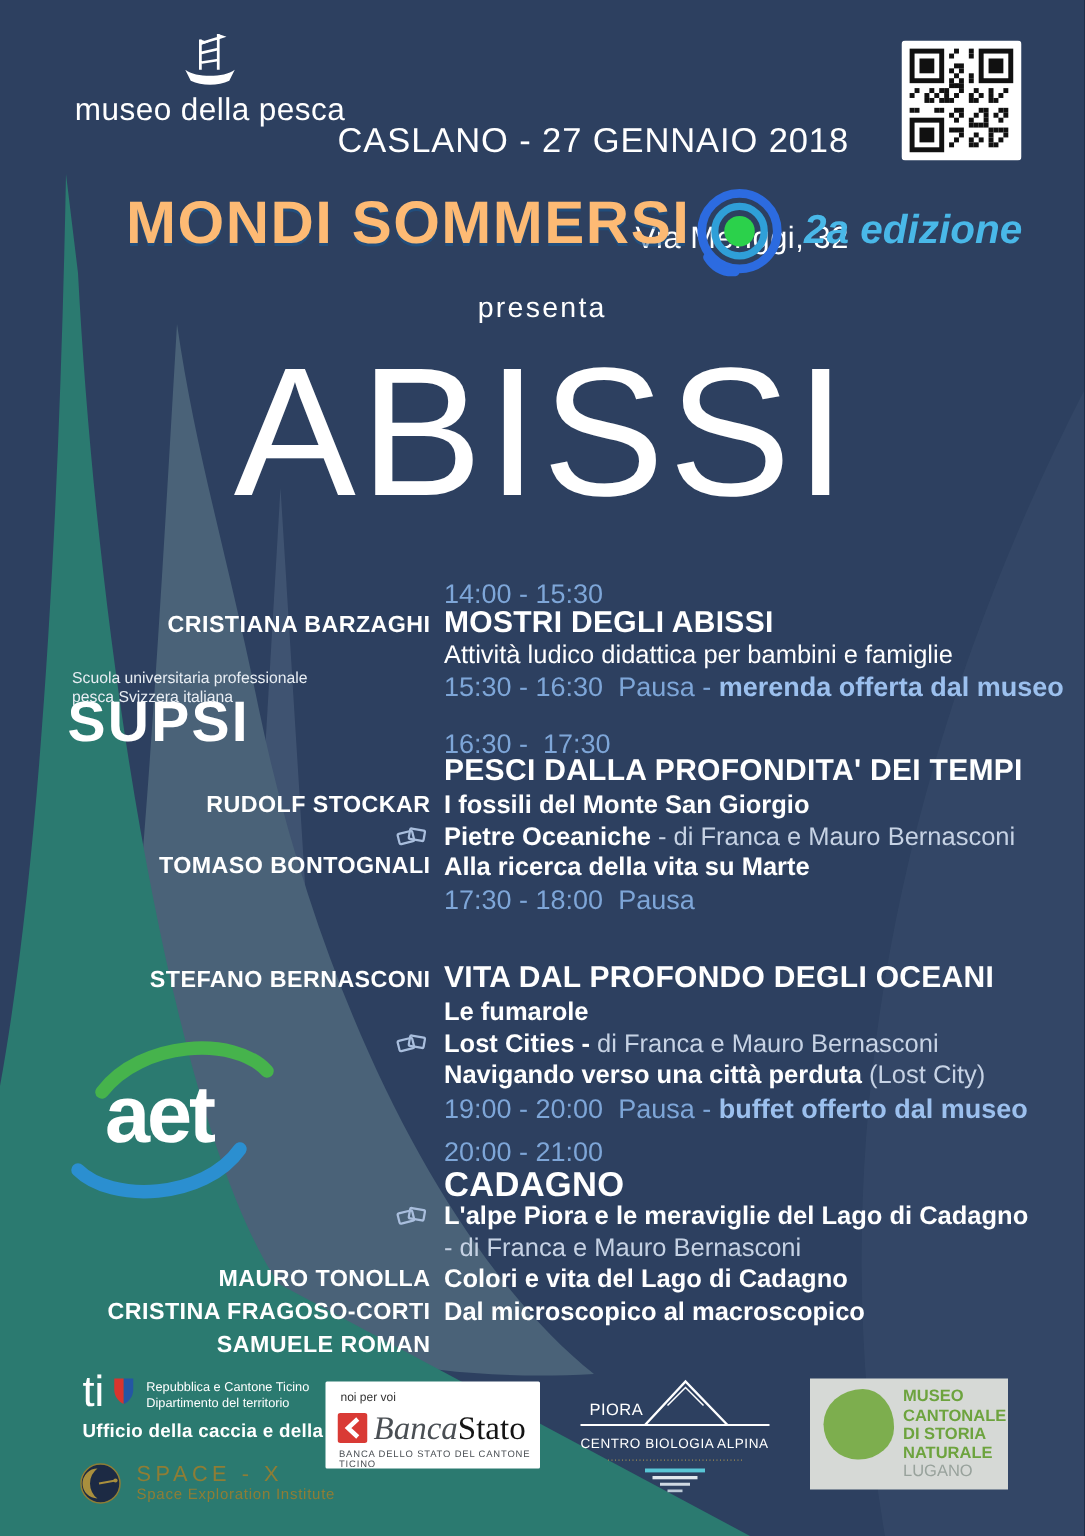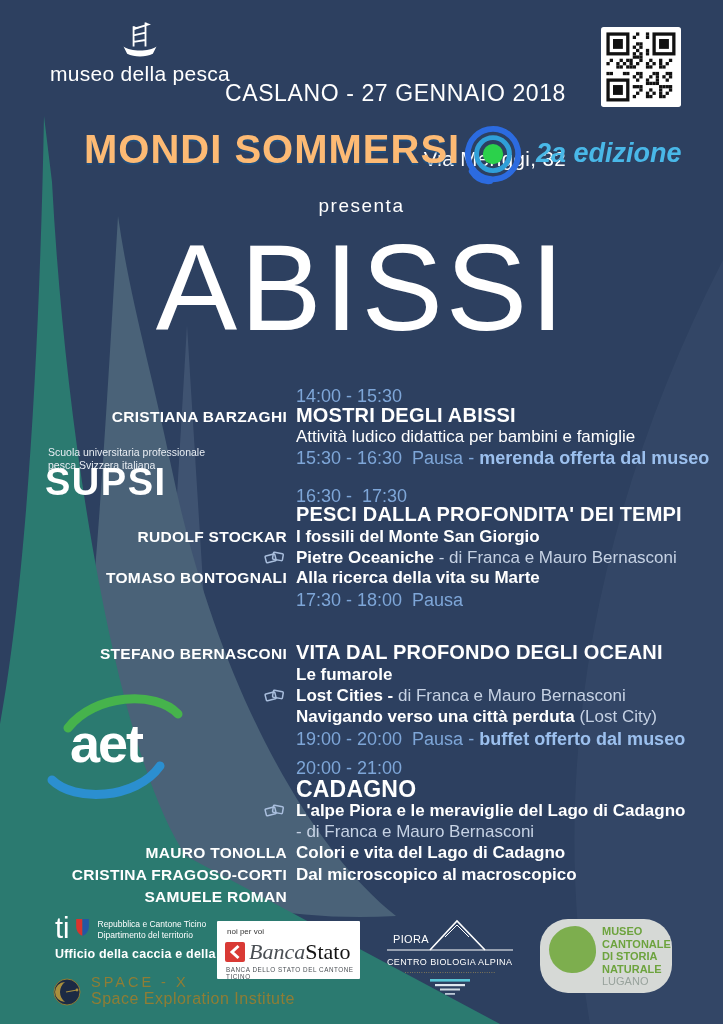--- a/index.html
+++ b/index.html
@@ -50,30 +50,30 @@
 
   
   .ti-block{position:absolute;left:55px;top:915px;display:flex;align-items:flex-start;}
   .ti-abbr{font-size:29px;font-weight:normal;line-height:26px;}
   .ti-shield{width:15px;height:19px;margin:3px 8px 0 5px;}
   .ti-lines{font-size:8.5px;line-height:10.5px;padding-top:4px;white-space:pre;}
   .ti-office{left:55px;top:947px;font-size:12.5px;font-weight:bold;letter-spacing:0.2px;}
   .spacex{position:absolute;left:53px;top:975px;display:flex;align-items:center;}
   .spacex svg{width:28px;height:28px;margin-right:10px;}
   .spacex .sx-name{font-size:14.5px;letter-spacing:3px;color:#8f7d35;line-height:15px;}
-  .spacex .sx-sub{font-size:16px;color:#8f7d35;letter-spacing:0.5px;}
+  .spacex .sx-sub{font-size:10px;color:#8f7d35;letter-spacing:0.5px;}
   .banca{position:absolute;left:217px;top:921px;width:143px;height:58px;background:#fff;border-radius:1px;}
   .banca .tag{position:absolute;left:10px;top:6px;font-size:8px;color:#333;}
   .banca .brow{position:absolute;left:8px;top:18px;display:flex;align-items:center;}
   .banca .bmark{width:20px;height:20px;margin-right:4px;}
   .banca .bi{font-family:"Liberation Serif","DejaVu Serif",serif;font-style:italic;font-size:22px;color:#4a4f54;}
   .banca .bs{font-family:"Liberation Serif","DejaVu Serif",serif;font-size:22px;color:#141414;}
   .banca .bsub{position:absolute;left:9px;top:45px;font-size:6.3px;letter-spacing:0.55px;color:#4a4f54;}
   .piora{position:absolute;left:385px;top:915px;width:130px;height:88px;}
-  .museoc{position:absolute;left:540px;top:919px;width:132px;height:74px;background:#d6d9d6;border-radius:28px;}
+  .museoc{position:absolute;left:540px;top:919px;width:132px;height:74px;background:#d6d9d6;}
   .museoc .blob{position:absolute;left:9px;top:7px;width:47px;height:47px;background:#7dae4e;
     border-radius:58% 46% 52% 50%/52% 55% 46% 52%;}
   .museoc .mtxt{position:absolute;left:62px;top:6px;font-size:11px;font-weight:bold;
     color:#6da33e;line-height:12.5px;white-space:pre;}
   .museoc .mcity{color:#98a29c;font-weight:normal;}
 </style>
 </head>
 <body>
 
 <div class="poster">

